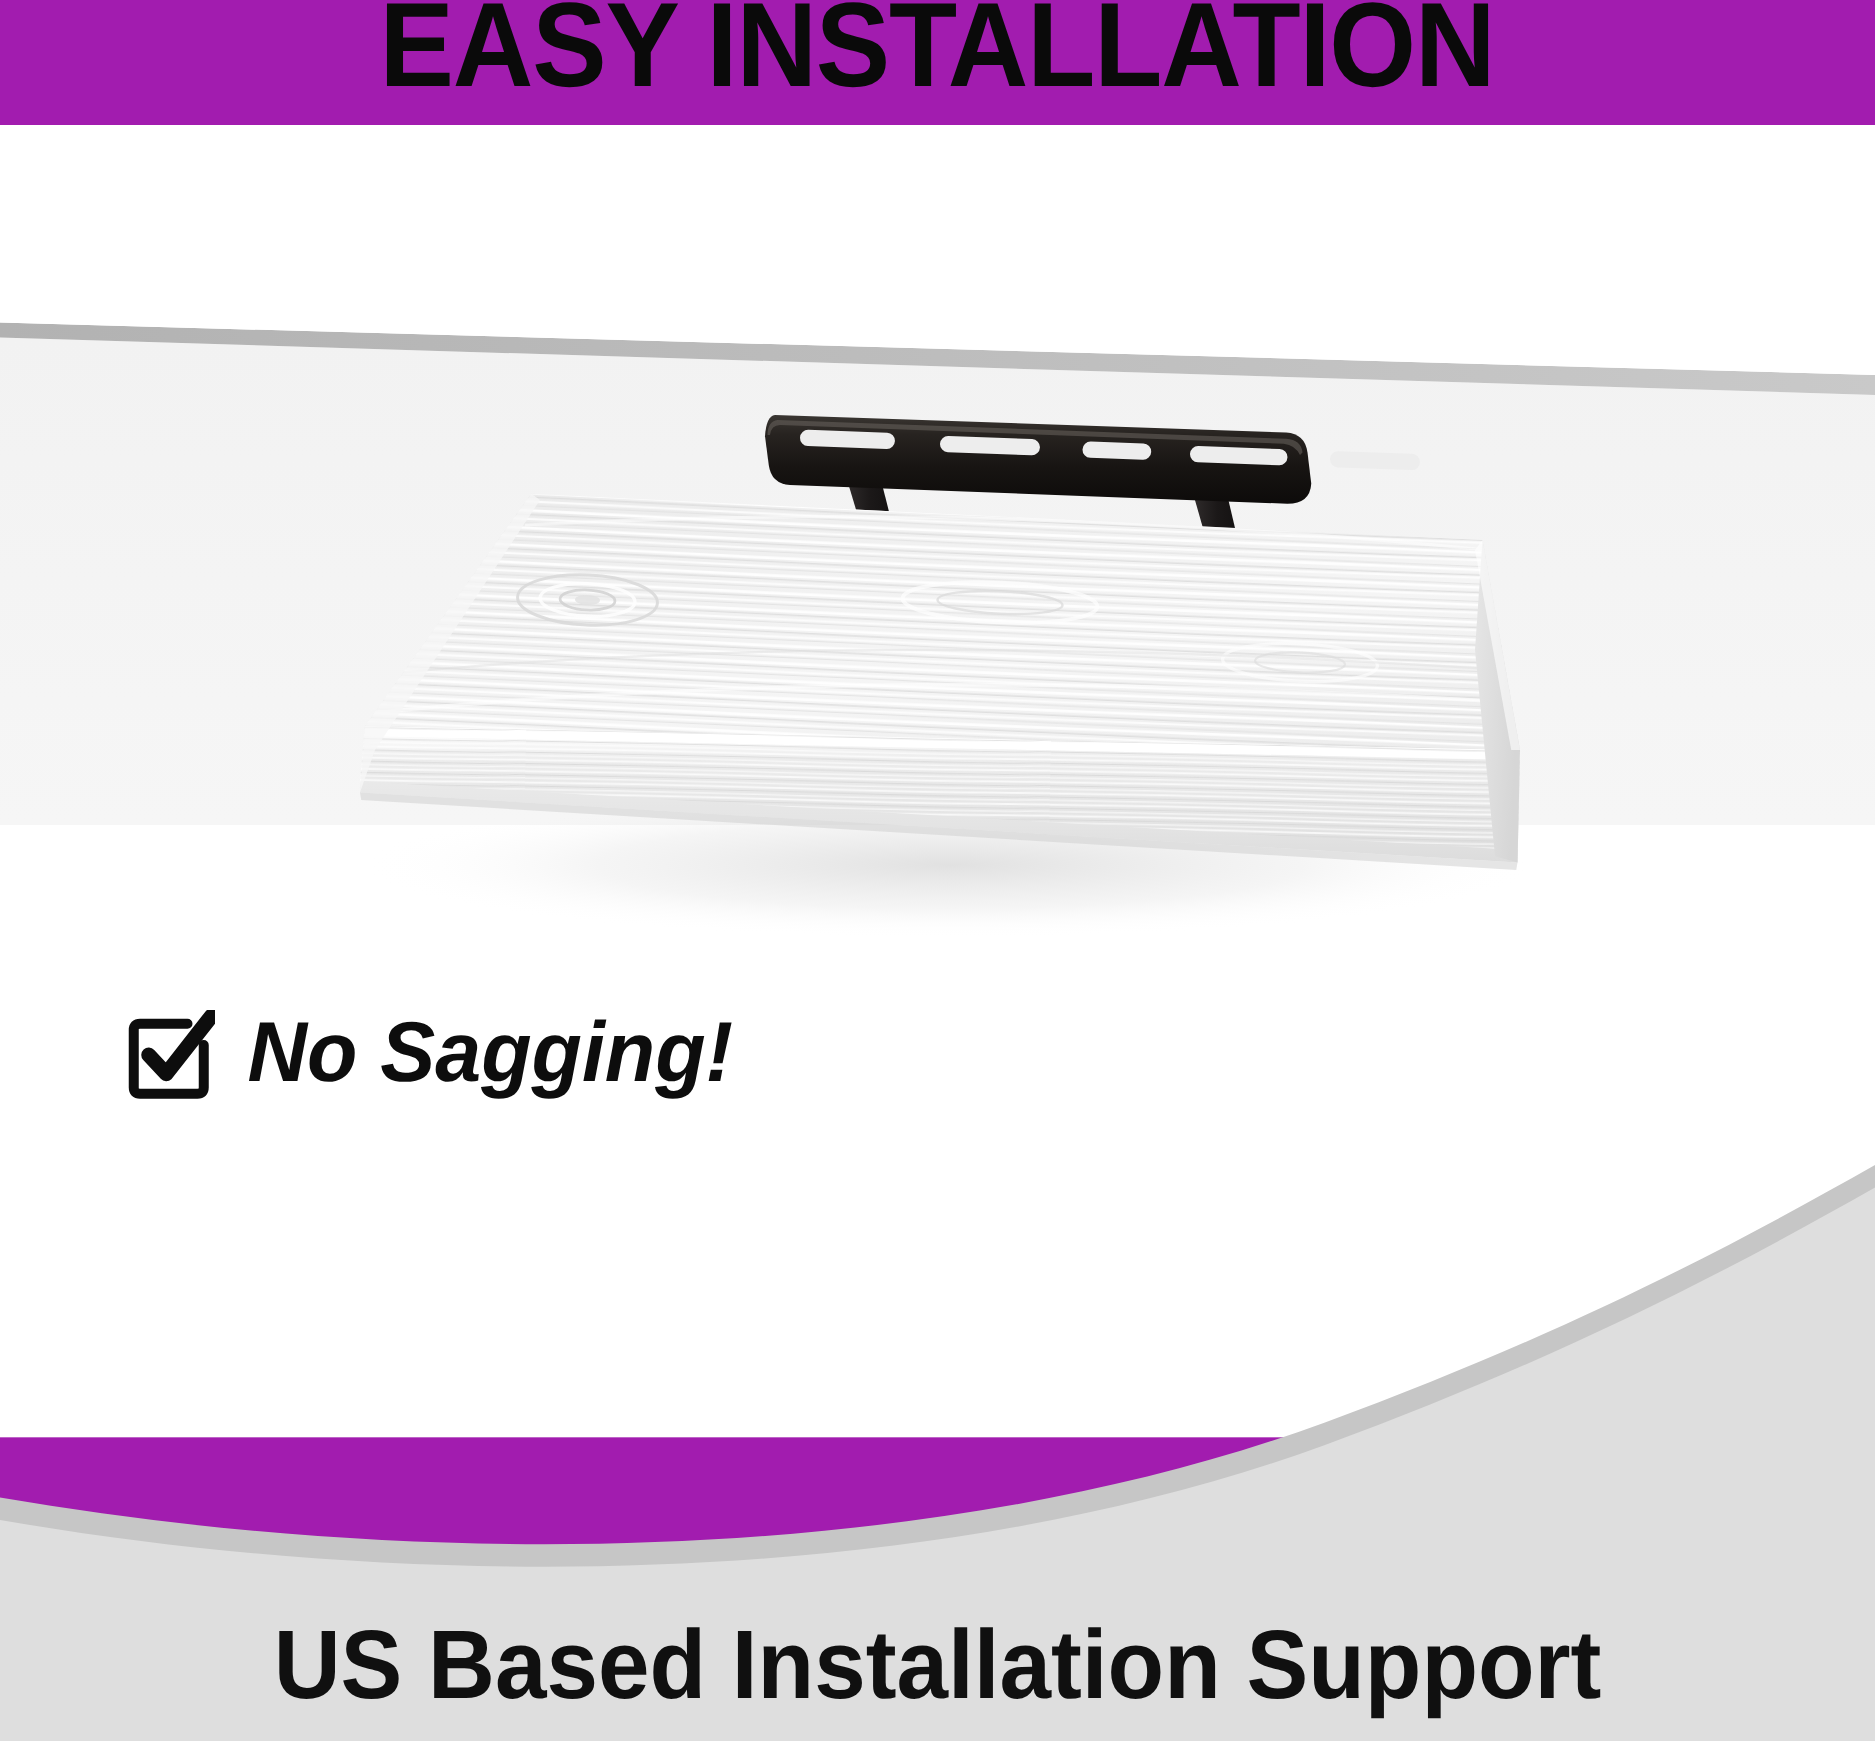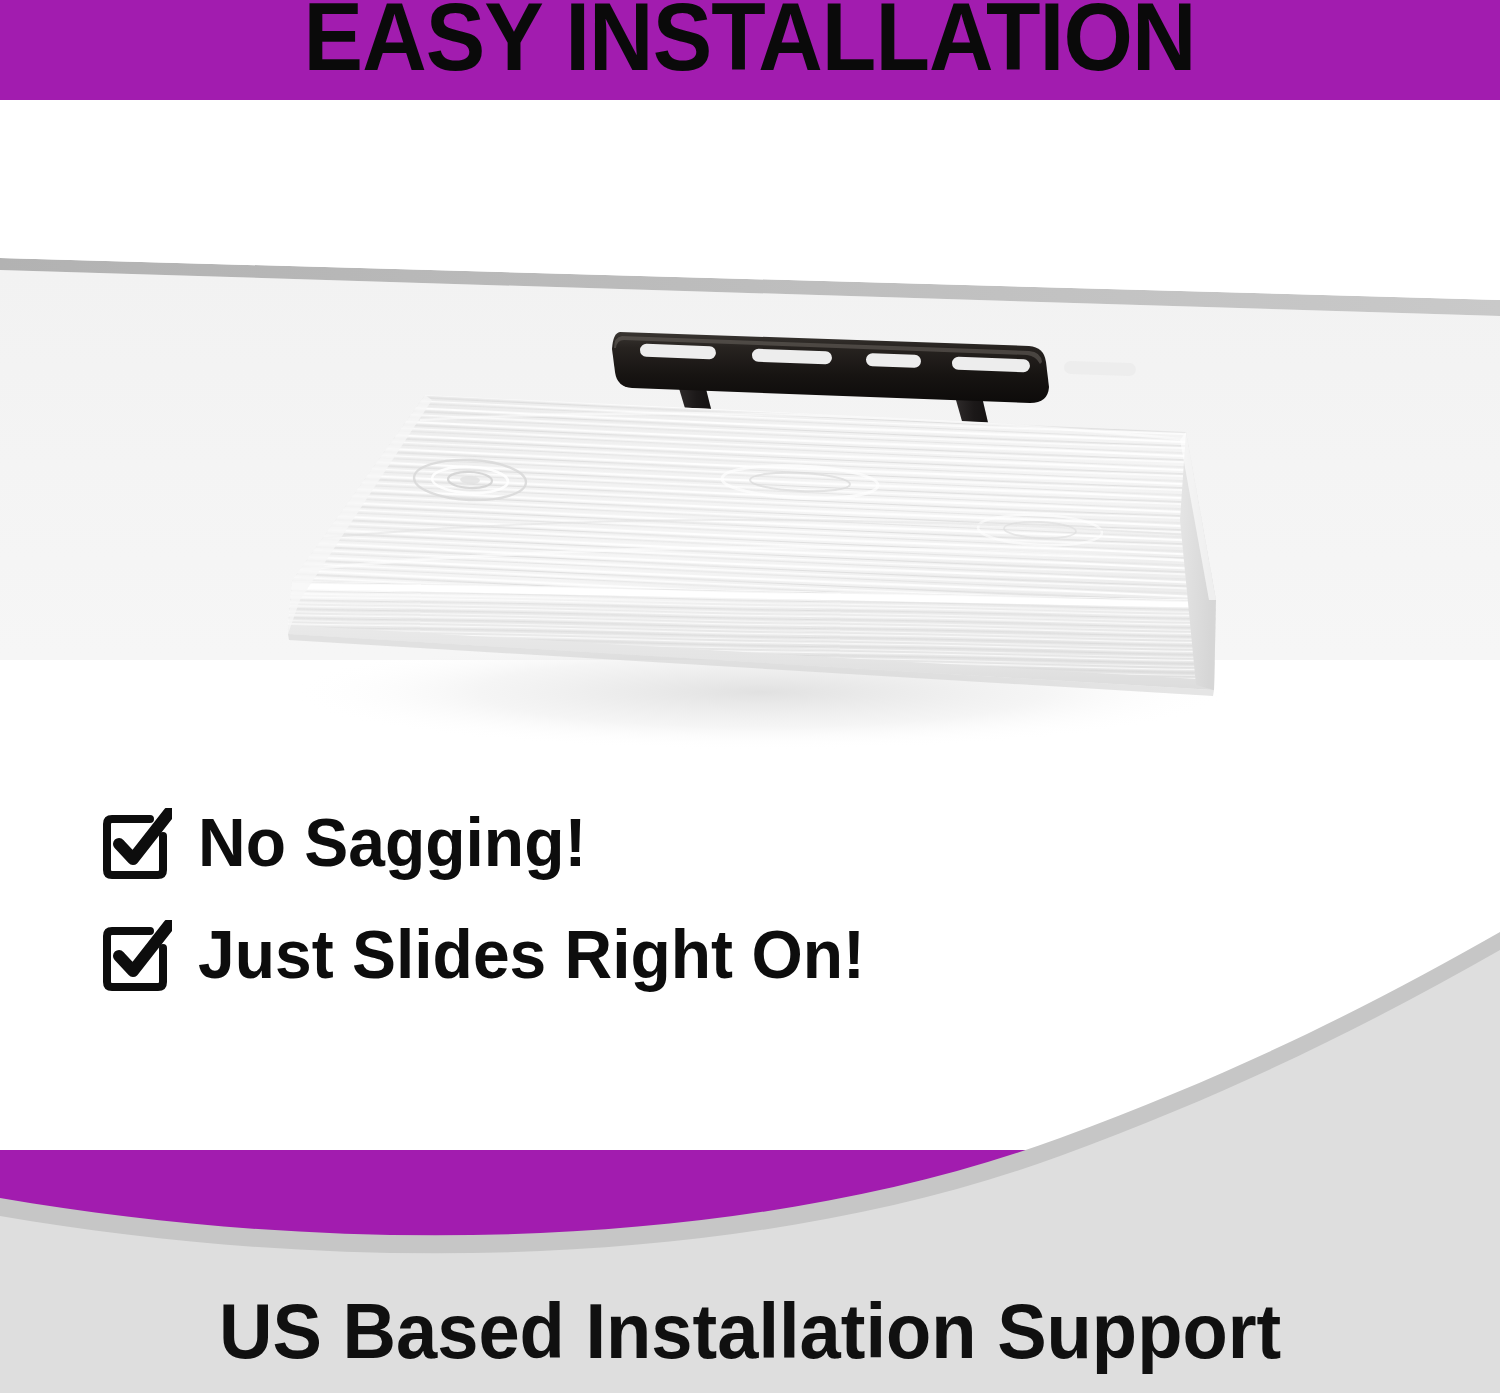--- a/index.html
+++ b/index.html
@@ -56,20 +56,21 @@
   .scene svg {
     display: block;
   }
 
   
   .features {
     position: absolute;
     left: 100px;
     top: 786px;
     width: 900px;
+    font-style: italic;
   }
   .feature-row {
     display: flex;
     align-items: center;
     height: 112px;
   }
   .check-icon {
     width: 72px;
     height: 72px;
     flex: 0 0 72px;
@@ -298,29 +299,20 @@
       <span class="check-icon">
         <svg viewBox="0 0 72 72" width="72" height="72" xmlns="http://www.w3.org/2000/svg">
           <path d="M63 28 L63 62 Q63 67 58 67 L12 67 Q7 67 7 62 L7 16 Q7 11 12 11 L50 11" fill="none" stroke="#0d0d0d" stroke-width="8" stroke-linecap="round" stroke-linejoin="round"></path>
           <path d="M19 36 L33 51 L69 5" fill="none" stroke="#0d0d0d" stroke-width="12" stroke-linecap="round" stroke-linejoin="round"></path>
         </svg>
       </span>
       <span class="feature-label">No Sagging!</span>
     </div>
 
 
-    <div class="feature-row">
-      <span class="check-icon">
-        <svg viewBox="0 0 72 72" width="72" height="72" xmlns="http://www.w3.org/2000/svg">
-          <path d="M63 28 L63 62 Q63 67 58 67 L12 67 Q7 67 7 62 L7 16 Q7 11 12 11 L50 11" fill="none" stroke="#0d0d0d" stroke-width="8" stroke-linecap="round" stroke-linejoin="round"></path>
-          <path d="M19 36 L33 51 L69 5" fill="none" stroke="#0d0d0d" stroke-width="12" stroke-linecap="round" stroke-linejoin="round"></path>
-        </svg>
-      </span>
-      <span class="feature-label">Just Slides Right On!</span>
-    </div>
 
   </div>
 
   <div class="bottom-band">
     <svg width="1500" height="463" viewBox="0 0 1500 463" xmlns="http://www.w3.org/2000/svg">
 
       <path d="M0 268
                C 360 330, 760 318, 1060 208
                C 1250 138, 1380 70, 1500 2
                L 1500 463 L 0 463 Z" fill="#c6c6c6"></path>

